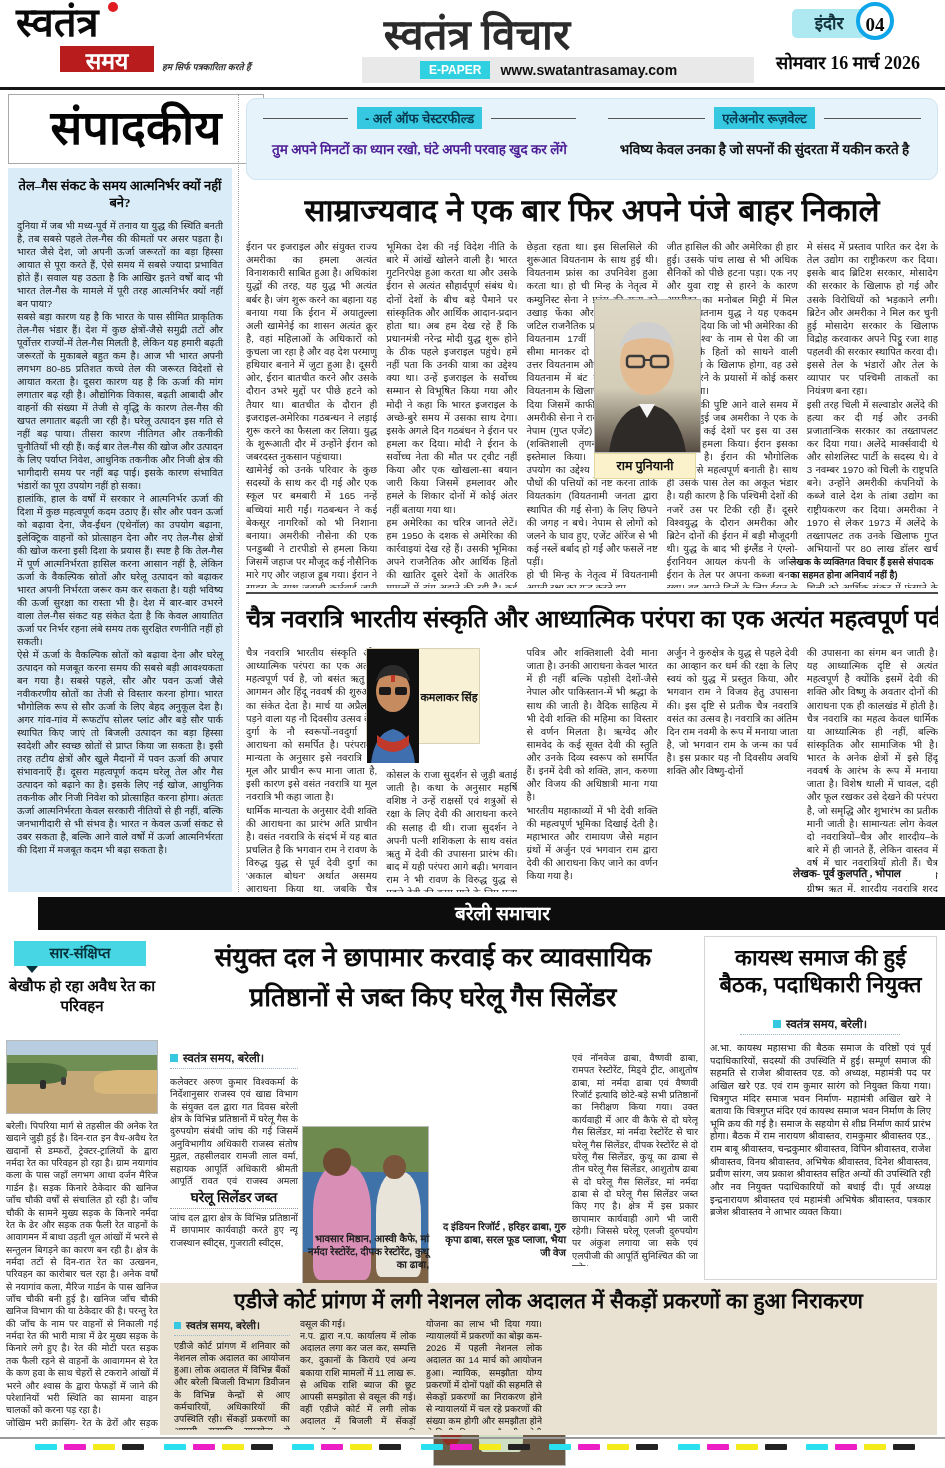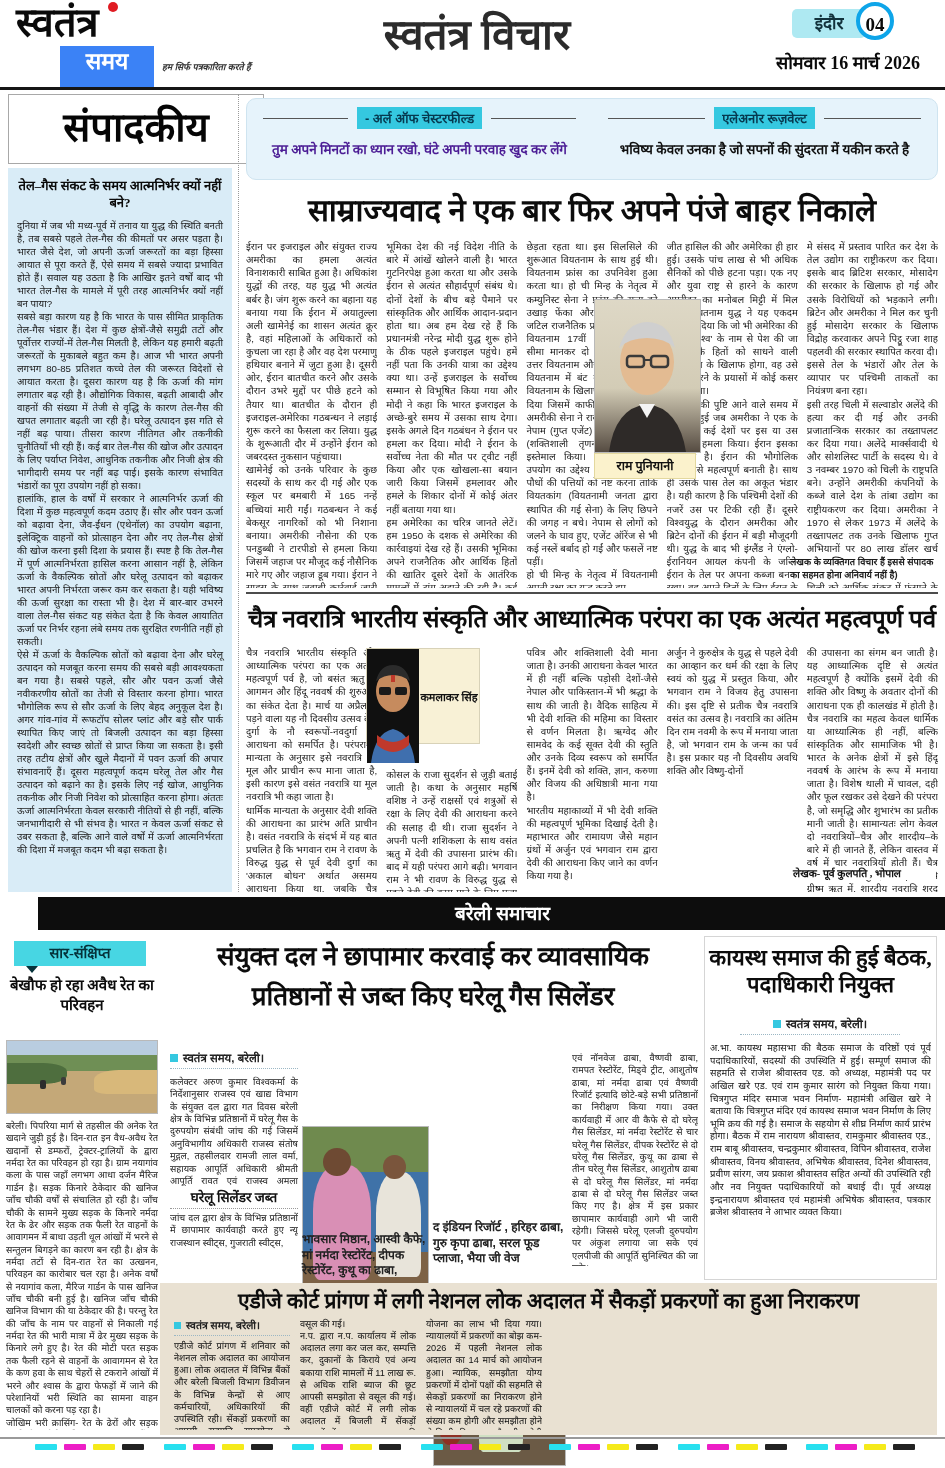--- a/index.html
+++ b/index.html
@@ -20,57 +20,61 @@
   .bullet{display:inline-block;width:8px;height:8px;background:#35c8e0;margin-right:5px;flex:none;}
   .byline{font-size:11.5px;font-weight:bold;color:#222;display:flex;align-items:center;
           border-bottom:1px dotted #9bb7c4;padding-bottom:3px;}
   .dash{width:22px;height:6px;border-radius:1px;}
   .mark-group{display:flex;gap:7px;}
   .tab-row{display:flex;align-items:center;gap:9px;}
   .tab-line{flex:1;height:1px;background:#555;}
   .quote-tab{background:#35c8e0;color:#06394f;font-weight:bold;font-size:13px;
              padding:2px 8px;white-space:nowrap;}
   .photo{position:relative;overflow:hidden;border:1px solid #b9b9b9;}
-  .caption{font-size:12px;font-weight:bold;line-height:1.3;color:#222;text-align:left;}
-  .headline{font-family:Liberation Serif, serif;font-weight:800;color:#0c0c0c;}
+  .caption{font-size:10px;font-weight:bold;line-height:1.3;color:#222;text-align:right;}
+  .headline{font-family:Liberation Sans, sans-serif;font-weight:800;color:#0c0c0c;}
 </style>
 </head>
 <body>
 
 <div class="page">
 
   <div class="abs" style="left:0;top:0;width:945px;height:90px;">
     <div class="abs serif bold" style="left:16px;top:0;width:150px;font-size:40px;line-height:46px;color:#0a0a0a;">
       <span>स्वतंत्र</span>
       <span class="abs" style="left:92px;top:2px;width:10px;height:10px;border-radius:50%;background:#e01b22;"></span>
     </div>
-    <div class="abs serif bold ctr" style="left:60px;top:46px;width:94px;height:44px;background:#3b82f6;color:#fff;font-size:23px;line-height:32px;">
+    <div class="abs serif bold ctr" style="left:60px;top:46px;width:94px;height:26px;background:#b91c1c;color:#fff;font-size:23px;line-height:32px;">
       <span>समय</span>
     </div>
     <div class="abs bold" style="left:162px;top:60px;width:150px;font-size:9px;font-style:italic;color:#333;">
       <span>हम सिर्फ पत्रकारिता करते हैं</span>
     </div>
 
     <div class="abs serif bold ctr" style="left:322px;top:4px;width:310px;font-size:42px;color:#2b2b2b;">
       <span>स्वतंत्र विचार</span>
     </div>
+    <div class="abs" style="left:362px;top:57px;width:392px;height:26px;background:#e9e9e9;display:flex;align-items:center;gap:10px;padding-left:58px;">
+      <span style="background:#2fd1e0;color:#ffffff;font-weight:bold;font-size:12px;padding:2px 9px;">E-PAPER</span>
+      <span style="font-size:14px;font-weight:bold;color:#111;">www.swatantrasamay.com</span>
+    </div>
 
     <div class="abs serif bold ctr" style="left:792px;top:9px;width:74px;height:29px;background:#aee9f2;border-radius:5px;font-size:17px;line-height:29px;color:#12323c;">
       <span>इंदौर</span>
     </div>
     <div class="abs serif bold ctr" style="left:856px;top:2px;width:38px;height:38px;background:#fff;border:4px solid #0ea5e9;border-radius:50%;font-size:19px;line-height:38px;color:#0a0a0a;">
       <span>04</span>
     </div>
     <div class="abs serif bold ctr" style="left:758px;top:50px;width:180px;font-size:18px;color:#0a0a0a;">
       <span>सोमवार 16 मार्च 2026</span>
     </div>
     <div class="abs" style="left:0;top:87px;width:945px;height:3px;background:#161616;"></div>
   </div>
 
-  <div class="abs serif ctr" style="left:8px;top:94px;width:256px;height:70px;border:1px solid #a8a8a8;font-weight:800;font-size:40px;line-height:66px;color:#050505;overflow:hidden;">
+  <div class="abs serif ctr" style="left:8px;top:94px;width:256px;height:70px;border:1px solid #a8a8a8;font-weight:800;font-size:47px;line-height:66px;color:#050505;overflow:hidden;">
     <span>संपादकीय</span>
   </div>
   <div class="abs clip" style="left:8px;top:168px;width:224px;height:724px;background:#d9ecf7;padding:10px 9px;">
     <div class="serif bold ctr" style="font-size:13px;line-height:1.28;margin-bottom:8px;color:#0a0a0a;">तेल–गैस संकट के समय आत्मनिर्भर क्यों नहीं बने?</div>
     <div class="body-txt just pre" style="font-size:9.7px;">दुनिया में जब भी मध्य-पूर्व में तनाव या युद्ध की स्थिति बनती है, तब सबसे पहले तेल-गैस की कीमतों पर असर पड़ता है। भारत जैसे देश, जो अपनी ऊर्जा जरूरतों का बड़ा हिस्सा आयात से पूरा करते हैं, ऐसे समय में सबसे ज्यादा प्रभावित होते हैं। सवाल यह उठता है कि आखिर इतने वर्षों बाद भी भारत तेल-गैस के मामले में पूरी तरह आत्मनिर्भर क्यों नहीं बन पाया?
 सबसे बड़ा कारण यह है कि भारत के पास सीमित प्राकृतिक तेल-गैस भंडार हैं। देश में कुछ क्षेत्रों-जैसे समुद्री तटों और पूर्वोत्तर राज्यों-में तेल-गैस मिलती है, लेकिन यह हमारी बढ़ती जरूरतों के मुकाबले बहुत कम है। आज भी भारत अपनी लगभग 80-85 प्रतिशत कच्चे तेल की जरूरत विदेशों से आयात करता है। दूसरा कारण यह है कि ऊर्जा की मांग लगातार बढ़ रही है। औद्योगिक विकास, बढ़ती आबादी और वाहनों की संख्या में तेजी से वृद्धि के कारण तेल-गैस की खपत लगातार बढ़ती जा रही है। घरेलू उत्पादन इस गति से नहीं बढ़ पाया। तीसरा कारण नीतिगत और तकनीकी चुनौतियाँ भी रही हैं। कई बार तेल-गैस की खोज और उत्पादन के लिए पर्याप्त निवेश, आधुनिक तकनीक और निजी क्षेत्र की भागीदारी समय पर नहीं बढ़ पाई। इसके कारण संभावित भंडारों का पूरा उपयोग नहीं हो सका।
 हालांकि, हाल के वर्षों में सरकार ने आत्मनिर्भर ऊर्जा की दिशा में कुछ महत्वपूर्ण कदम उठाए हैं। सौर और पवन ऊर्जा को बढ़ावा देना, जैव-ईंधन (एथेनॉल) का उपयोग बढ़ाना, इलेक्ट्रिक वाहनों को प्रोत्साहन देना और नए तेल-गैस क्षेत्रों की खोज करना इसी दिशा के प्रयास हैं। स्पष्ट है कि तेल-गैस में पूर्ण आत्मनिर्भरता हासिल करना आसान नहीं है, लेकिन ऊर्जा के वैकल्पिक स्रोतों और घरेलू उत्पादन को बढ़ाकर भारत अपनी निर्भरता जरूर कम कर सकता है। यही भविष्य की ऊर्जा सुरक्षा का रास्ता भी है। देश में बार-बार उभरने वाला तेल-गैस संकट यह संकेत देता है कि केवल आयातित ऊर्जा पर निर्भर रहना लंबे समय तक सुरक्षित रणनीति नहीं हो सकती।
 ऐसे में ऊर्जा के वैकल्पिक स्रोतों को बढ़ावा देना और घरेलू उत्पादन को मजबूत करना समय की सबसे बड़ी आवश्यकता बन गया है। सबसे पहले, सौर और पवन ऊर्जा जैसे नवीकरणीय स्रोतों का तेजी से विस्तार करना होगा। भारत भौगोलिक रूप से सौर ऊर्जा के लिए बेहद अनुकूल देश है। अगर गांव-गांव में रूफटॉप सोलर प्लांट और बड़े सौर पार्क स्थापित किए जाएं तो बिजली उत्पादन का बड़ा हिस्सा स्वदेशी और स्वच्छ स्रोतों से प्राप्त किया जा सकता है। इसी तरह तटीय क्षेत्रों और खुले मैदानों में पवन ऊर्जा की अपार संभावनाएँ हैं। दूसरा महत्वपूर्ण कदम घरेलू तेल और गैस उत्पादन को बढ़ाने का है। इसके लिए नई खोज, आधुनिक तकनीक और निजी निवेश को प्रोत्साहित करना होगा। अंततः ऊर्जा आत्मनिर्भरता केवल सरकारी नीतियों से ही नहीं, बल्कि जनभागीदारी से भी संभव है। भारत न केवल ऊर्जा संकट से उबर सकता है, बल्कि आने वाले वर्षों में ऊर्जा आत्मनिर्भरता की दिशा में मजबूत कदम भी बढ़ा सकता है।</div>
   </div>
   <div class="abs" style="left:238px;top:94px;height:798px;border-left:1px dotted #9a9a9a;"></div>

